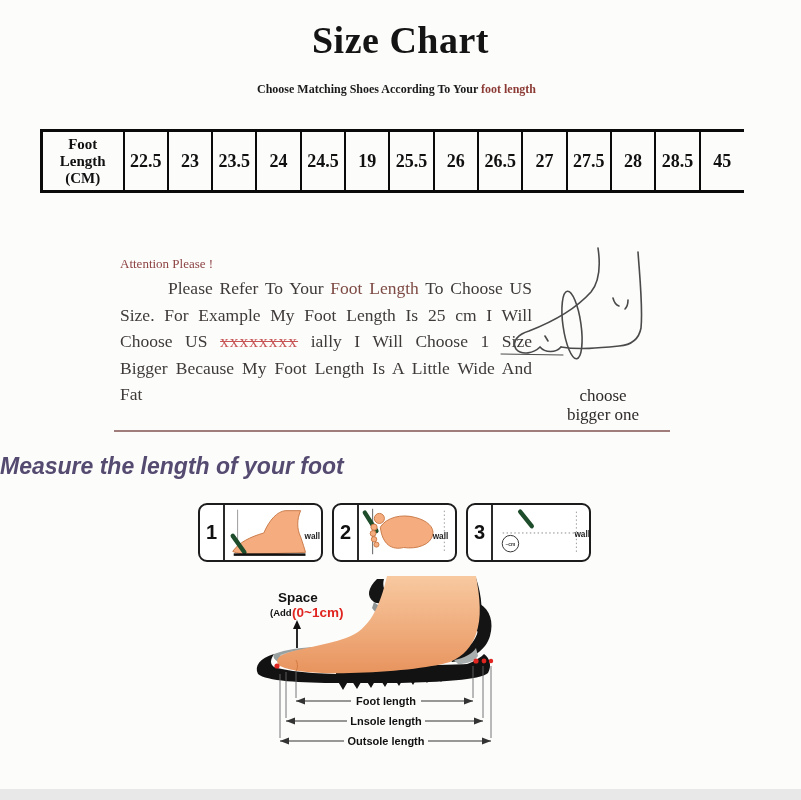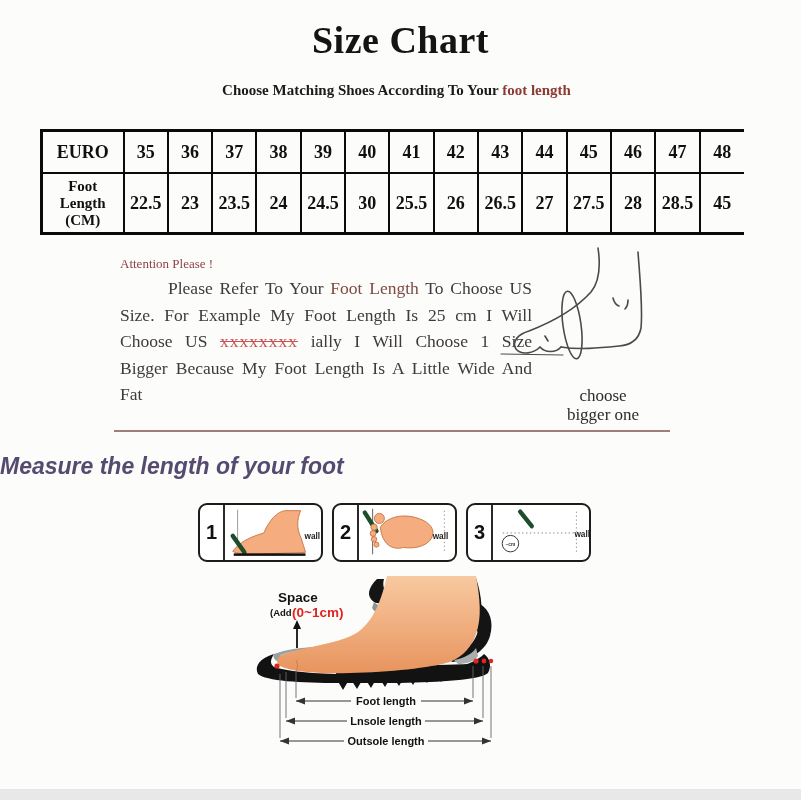--- a/index.html
+++ b/index.html
@@ -8,21 +8,21 @@
     background:#fcfcfb; overflow:hidden;
     font-family:"Liberation Serif", serif; color:#161616;
   }
   
   .title {
     position:absolute; top:18px; left:0; right:0; text-align:center;
     font-size:38px; font-weight:bold; letter-spacing:.5px; color:#141414;
   }
   .subtitle {
     position:absolute; top:82px; left:0; right:8px; text-align:center;
-    font-size:15px; font-weight:bold; color:#1a1a1a;
+    font-size:12px; font-weight:bold; color:#1a1a1a;
   }
   .subtitle .hl { color:#8c3a34; }
   
   table.size-table {
     position:absolute; left:40px; top:129px; width:704px;
     border-collapse:collapse; table-layout:fixed;
     border:3px solid #0a0a0a; border-right:none;
   }
   table.size-table th, table.size-table td {
     border:2.5px solid #0a0a0a; text-align:center; vertical-align:middle;
@@ -79,45 +79,28 @@
 
   <div class="title">Size Chart</div>
 
   <div class="subtitle"><span>Choose Matching Shoes According To Your </span><span class="hl">foot length</span></div>
 
   <table class="size-table">
     <colgroup>
         <col class="hdr">
       </colgroup>
     <tbody>
-        <tr class="r1">
-      <th class="rowhdr">EURO</th>
-    <td>35</td>
-          <td>36</td>
-          <td>37</td>
-          <td>38</td>
-          <td>39</td>
-          <td>40</td>
-          <td>41</td>
-          <td>42</td>
-          <td>43</td>
-          <td>44</td>
-          <td>45</td>
-          <td>46</td>
-          <td>47</td>
-          <td>48</td>
-        </tr>
     <tr class="r2">
       <th class="rowhdr">Foot Length (CM)</th>
     <td>22.5</td>
           <td>23</td>
           <td>23.5</td>
           <td>24</td>
           <td>24.5</td>
-          <td>30</td>
+          <td>19</td>
           <td>25.5</td>
           <td>26</td>
           <td>26.5</td>
           <td>27</td>
           <td>27.5</td>
           <td>28</td>
           <td>28.5</td>
           <td>45</td>
         </tr>
   </tbody>

